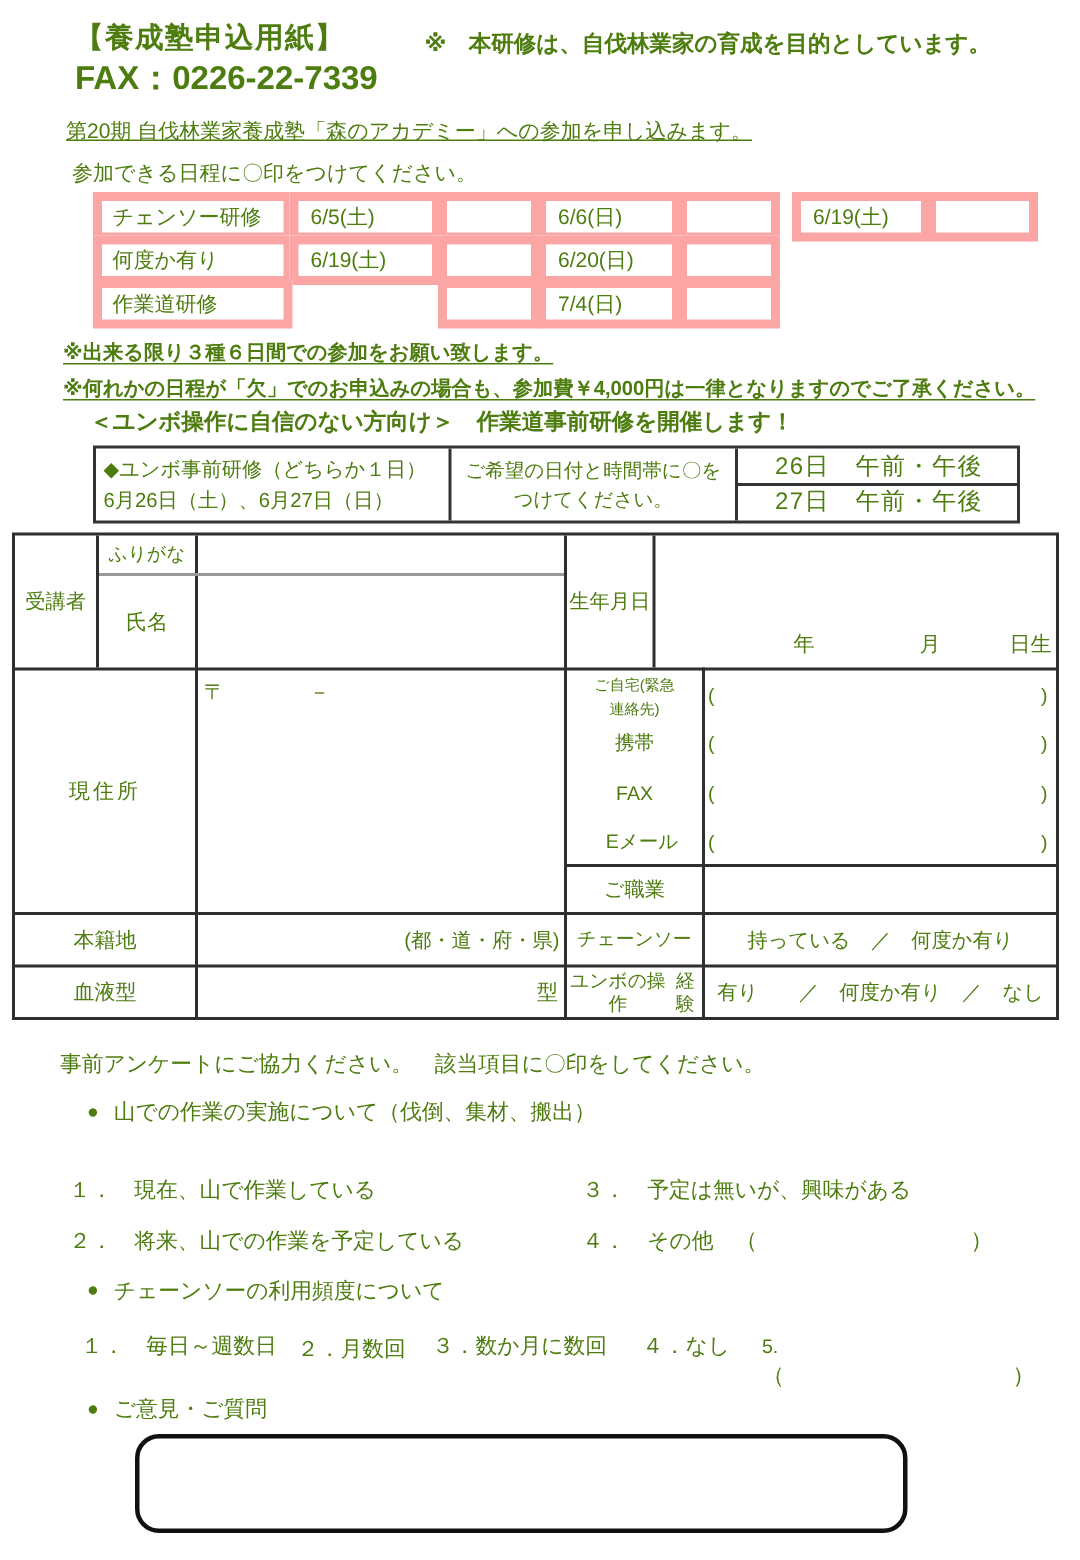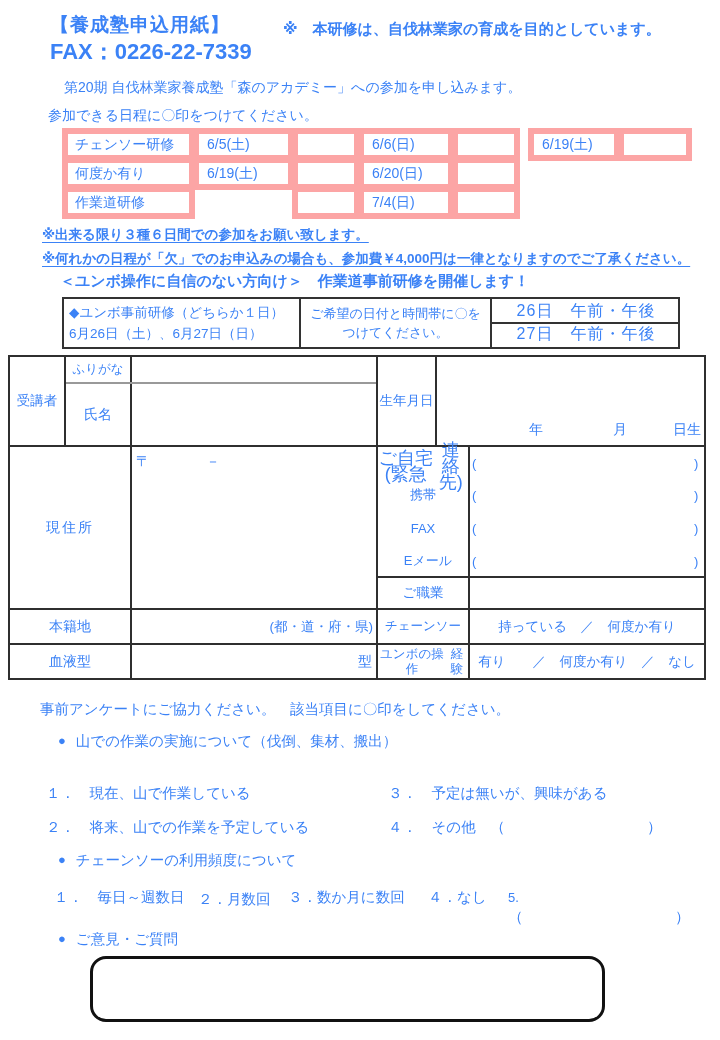--- a/index.html
+++ b/index.html
@@ -1,26 +1,26 @@
 <!DOCTYPE html>
 <html><head>
 <meta charset="utf-8">
 <style>
   html,body { margin:0; padding:0; background:#e8e8e8; }
   .page {
     position:relative; width:720px; height:1040px; background:#ffffff;
     font-family:"Liberation Sans","DejaVu Sans",sans-serif;
-    color:#3b82f6; overflow:hidden; margin:0 auto;
+    color:#4d7c0f; overflow:hidden; margin:0 auto;
   }
   .abs { position:absolute; }
   
   .hdr-title { left:50px; top:12px; font-size:19px; font-weight:600; letter-spacing:1px; }
   .hdr-fax   { left:50px; top:37px; font-size:22px; font-weight:700; }
   .hdr-note  { left:283px; top:20px; font-size:15px; font-weight:700; }
-  .intro1 { left:64px; top:79px;  font-size:14px; }
+  .intro1 { left:44px; top:79px;  font-size:14px;text-decoration:underline; }
   .intro2 { left:48px; top:107px; font-size:14px; }
   
   .sched { left:62px; top:128px; width:640px; height:92px; }
   .sc {
     position:absolute; box-sizing:border-box; border:6px solid #fca5a5; background:#fff;
     display:flex; align-items:center; padding-left:8px; font-size:14px; height:33px;text-align:right;
   }
   .sc.lbl { padding-left:7px; }
   
   .noteline { font-size:13.5px; font-weight:600; text-decoration:underline; text-underline-offset:3px; }
@@ -129,21 +129,21 @@
     <div class="fcell" style="left:368px;top:0;width:57px;height:88px;font-size:13.5px">生年月日</div>
     <div class="finput" style="left:427px;top:0;width:267px;height:88px"></div>
     <div class="ftxt" style="left:519px;top:64px;font-size:14px">年</div>
     <div class="ftxt" style="left:603px;top:64px;font-size:14px">月</div>
     <div class="ftxt" style="left:663px;top:64px;font-size:14px">日生</div>
 
     <div class="fcell" style="left:0;top:90px;width:120px;height:161px;font-size:14px;letter-spacing:2px">現住所</div>
     <div class="finput" style="left:122px;top:90px;width:244px;height:161px"></div>
     <div class="ftxt" style="left:126px;top:96px;font-size:14px">〒　　　　－</div>
 
-    <div class="fcell" style="left:368px;top:92px;width:90px;height:34px;font-size:18px;line-height:16px;flex-direction:row">
+    <div class="fcell" style="left:368px;top:92px;width:90px;height:34px;font-size:10px;line-height:16px;flex-direction:column">
       <div>ご自宅(緊急</div>
       <div>連絡先)</div>
     </div>
     <div class="fcell" style="left:368px;top:128px;width:90px;height:20px;font-size:13px">携帯</div>
     <div class="fcell" style="left:368px;top:161px;width:90px;height:20px;font-size:13px">FAX</div>
     <div class="fcell" style="left:368px;top:194px;width:100px;height:20px;font-size:13px">Eメール</div>
 
     <div class="finput" style="left:460px;top:90px;width:234px;height:129px"></div>
     <div class="ftxt" style="left:462px;top:99px;font-size:13px">(</div>
     <div class="ftxt" style="left:684px;top:99px;font-size:13px">)</div>

